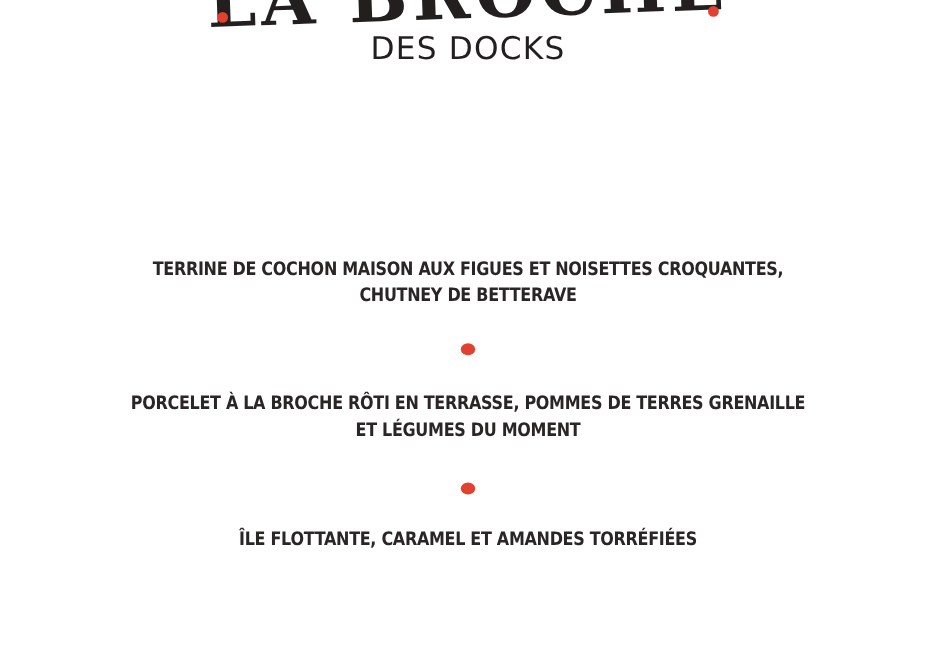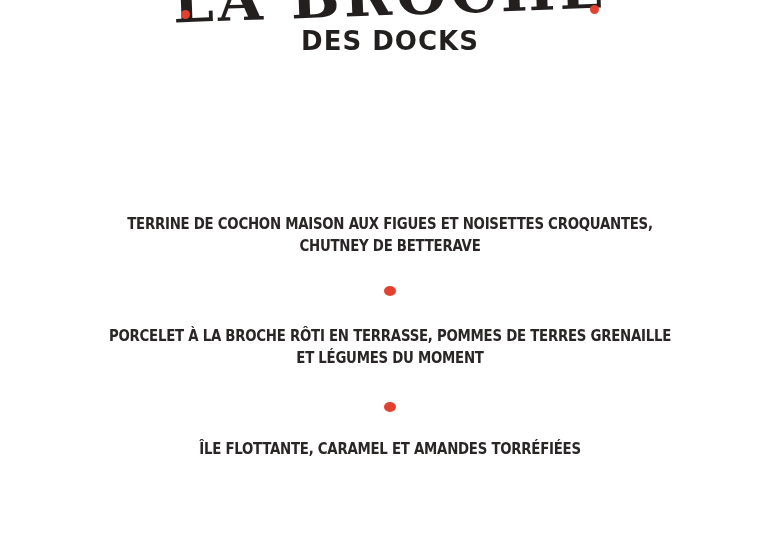--- a/index.html
+++ b/index.html
@@ -45,21 +45,21 @@
     }
     .logo-dot.left { left: 181px; top: 10px; }
     .logo-dot.right { left: 590px; top: 5px; }
     .logo-subtitle {
       position: absolute;
       left: 0;
       width: 780px;
       top: 28px;
       text-align: center;
       font-family: "DejaVu Sans", sans-serif;
-      font-weight: bold;
+      font-weight: normal;
       font-size: 26px;
       letter-spacing: 1px;
       color: #231f1f;
       line-height: 1;
     }
     .menu {
       position: absolute;
       left: 0;
       width: 780px;
       top: 213px;

